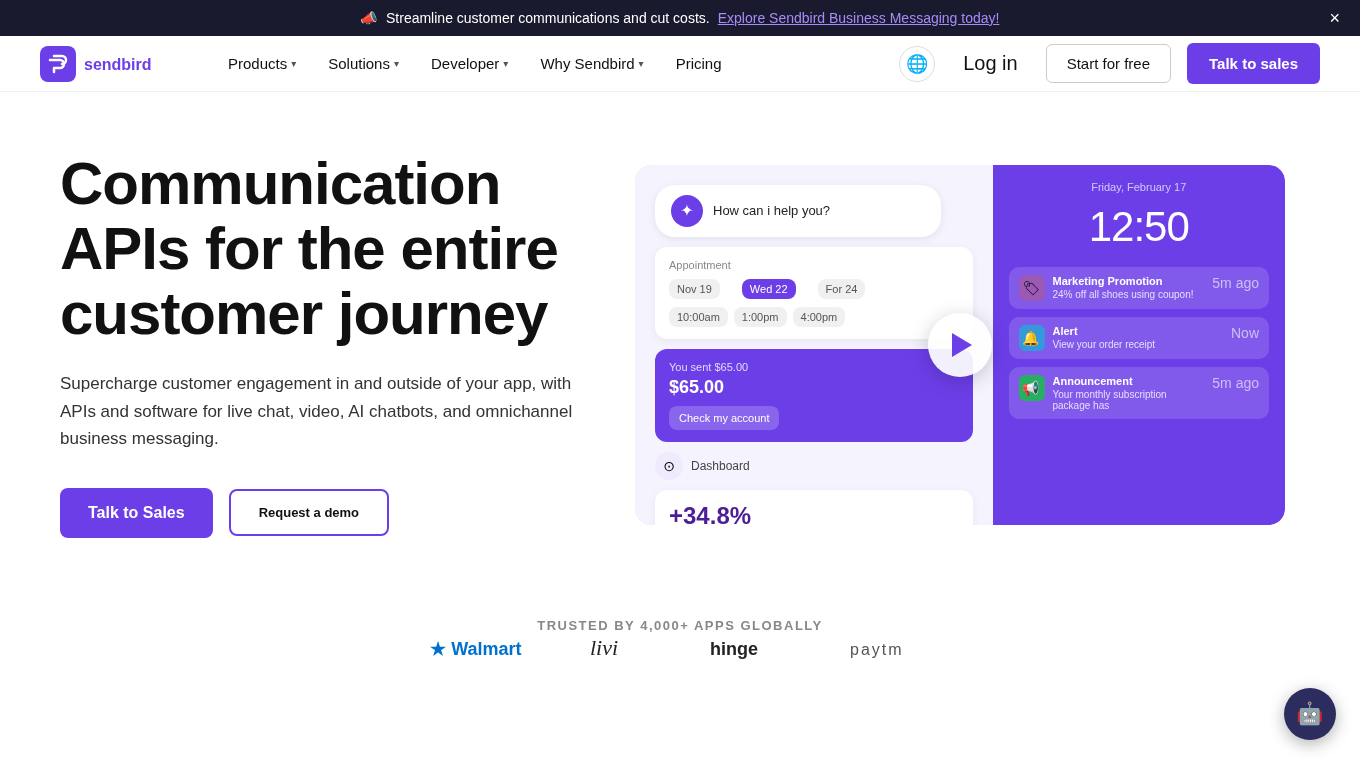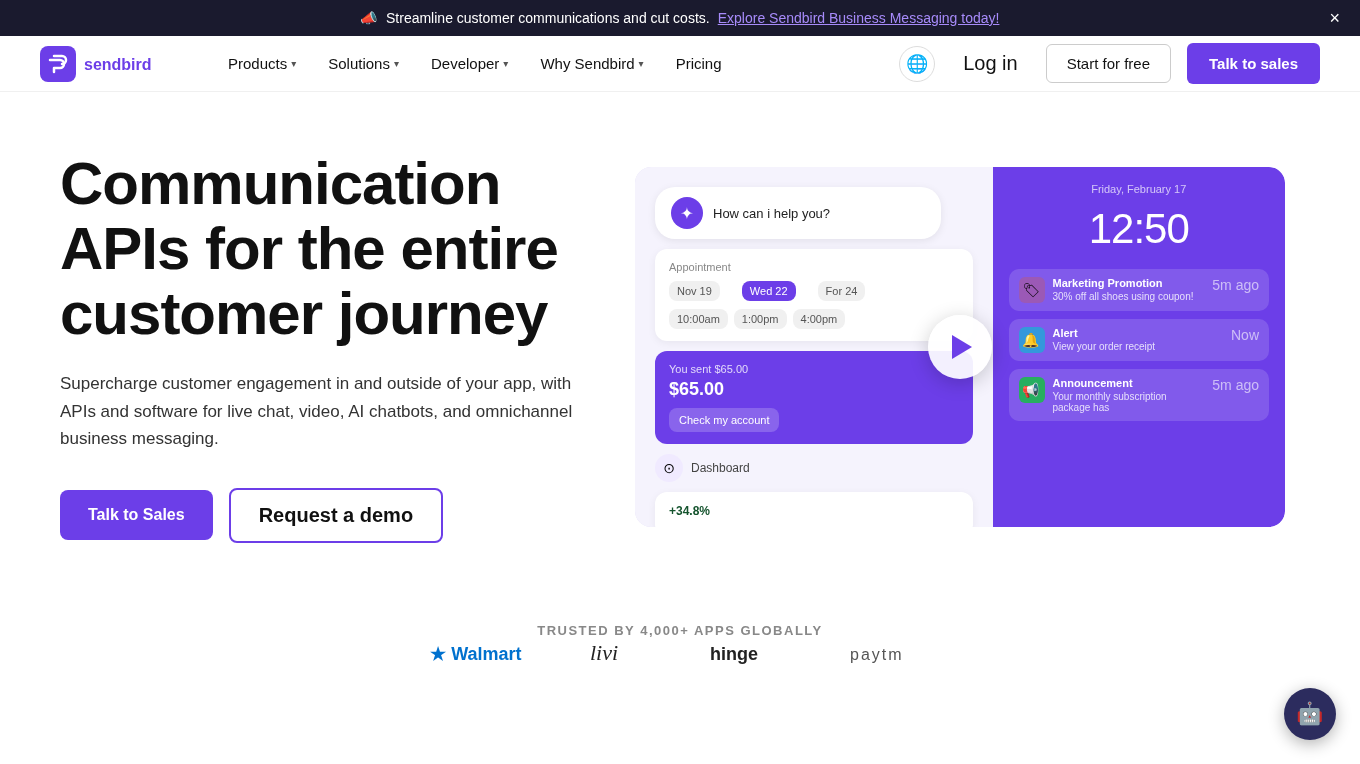--- a/index.html
+++ b/index.html
@@ -174,21 +174,21 @@
       font-size: 16px;
       font-weight: 600;
       border-radius: 8px;
       border: none;
       cursor: pointer;
     }
     .cta-secondary {
       padding: 14px 28px;
       background: transparent;
       color: #111;
-      font-size: 20px;
+      font-size: 13px;
       font-weight: 600;
       border-radius: 8px;
       border: 2px solid #6c3ee8;
       cursor: pointer;
     }
 
     
     .hero-image {
       flex: 1;
       position: relative;
@@ -329,23 +329,23 @@
       font-size: 12px;
       color: #444;
     }
     .stats-area {
       background: #fff;
       border-radius: 12px;
       padding: 12px 14px;
       box-shadow: 0 2px 8px rgba(0,0,0,0.06);
     }
     .stats-label {
-      font-size: 12px;
+      font-size: 24px;
       font-weight: 700;
-      color: #14532d;
+      color: #4c1d95;
       margin-bottom: 6px;
     }
 
     
     .phone-right {
       width: 45%;
       background: #6c3ee8;
       border-radius: 0 16px 16px 0;
       padding: 16px;
       display: flex;
@@ -579,21 +579,21 @@
         </div>
       </div>
 
       <div class="phone-right">
         <div class="phone-date">Friday, February 17</div>
         <div class="phone-time">12:50</div>
         <div class="notif-card">
           <div class="notif-icon purple">🏷</div>
           <div class="notif-content">
             <div class="notif-title">Marketing Promotion</div>
-            <div class="notif-body">30% off all shoes using coupon!</div>
+            <div class="notif-body">24% off all shoes using coupon!</div>
           </div>
           <div class="notif-time">5m ago</div>
         </div>
         <div class="notif-card">
           <div class="notif-icon blue">🔔</div>
           <div class="notif-content">
             <div class="notif-title">Alert</div>
             <div class="notif-body">View your order receipt</div>
           </div>
           <div class="notif-time">Now</div>

